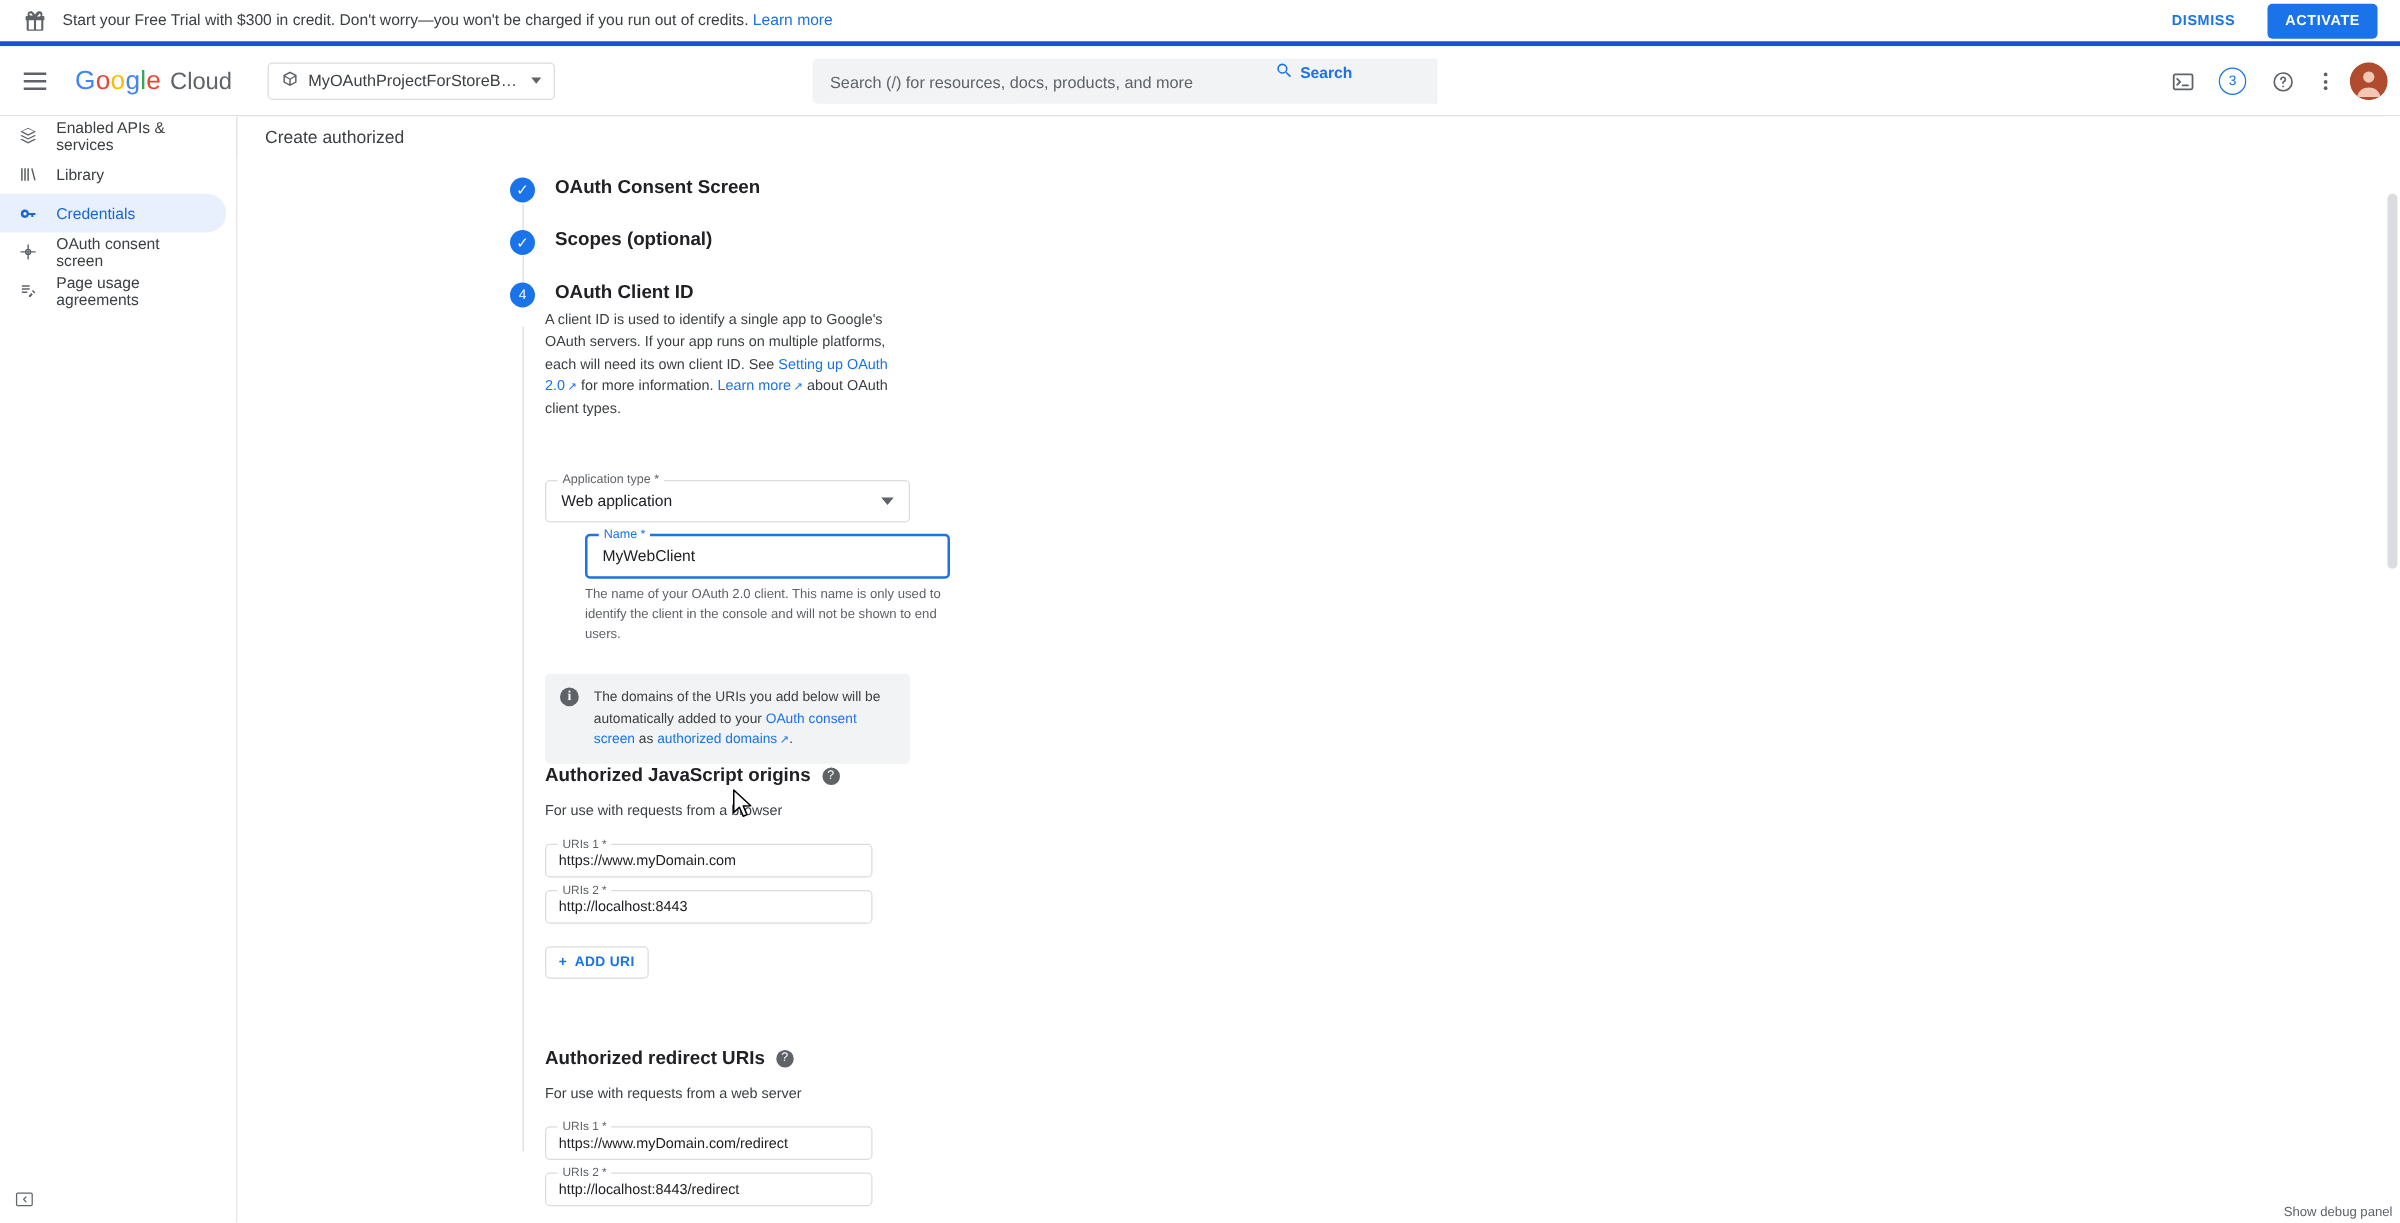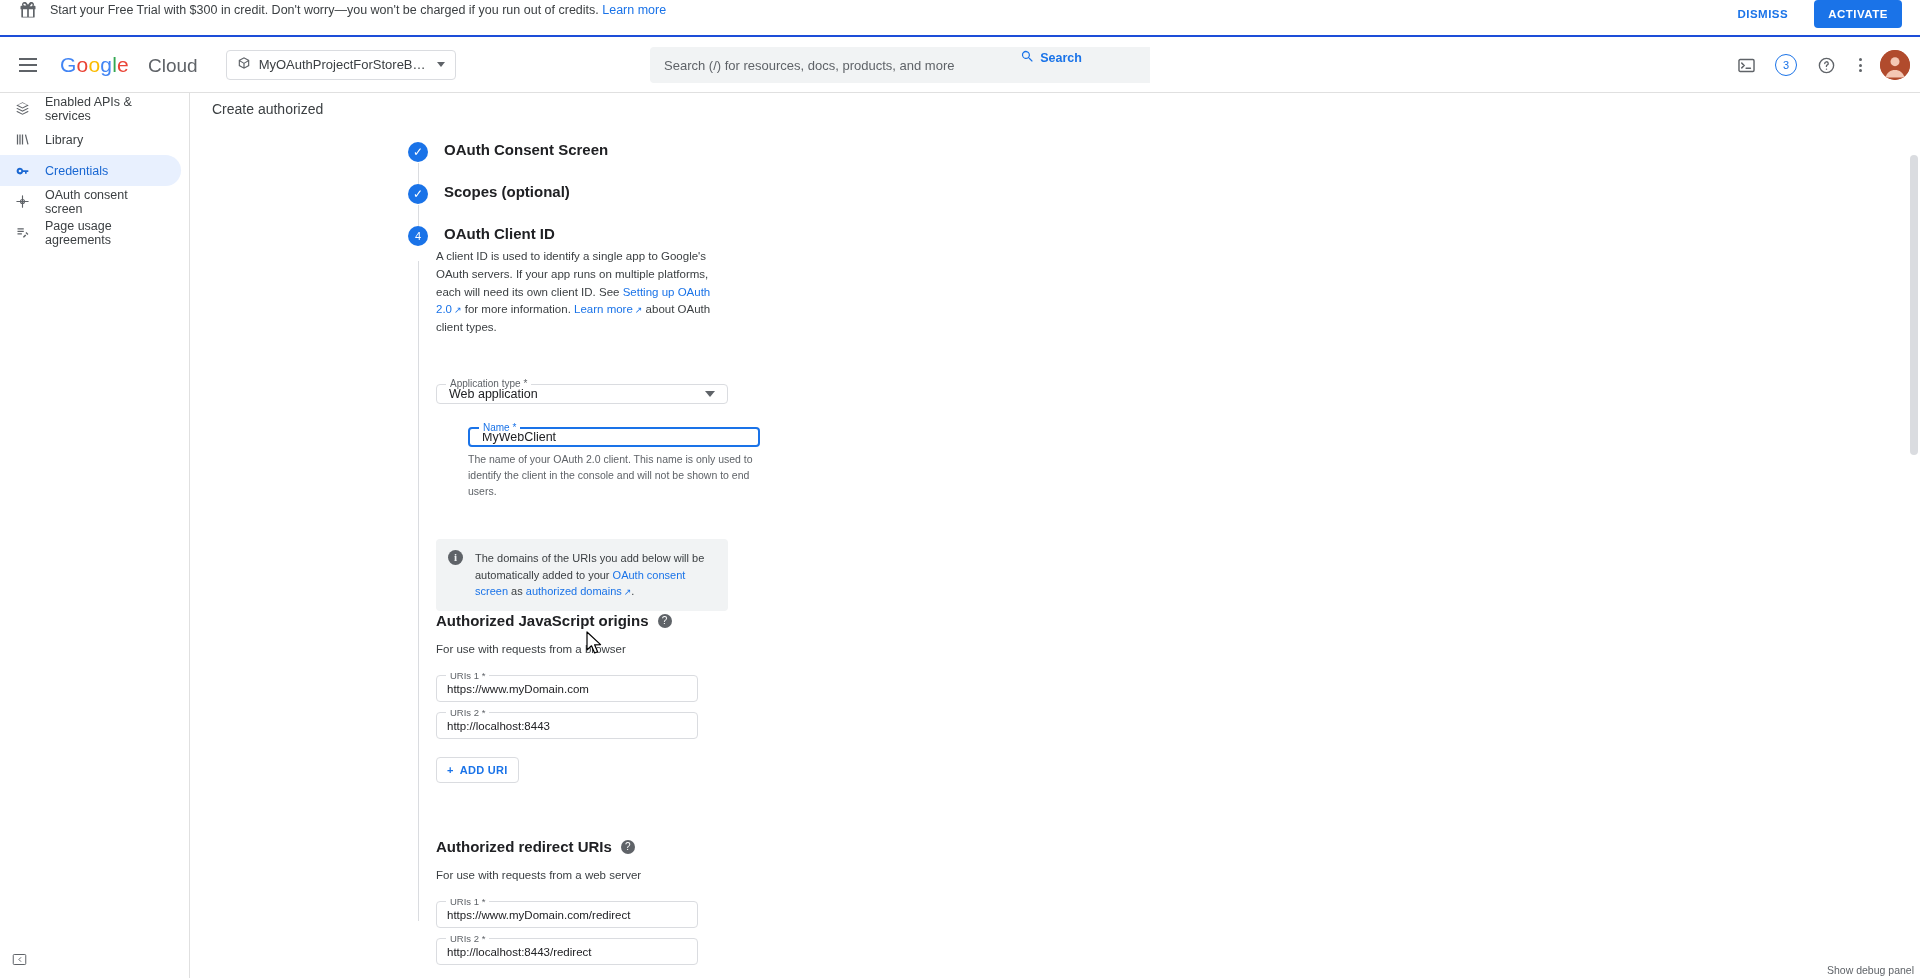--- a/index.html
+++ b/index.html
@@ -10,23 +10,23 @@
     font-family: "Liberation Sans", sans-serif;
     background: #fff;
     color: #202124;
   }
   body { position: relative; }
 
   
   .trial-banner {
     height: 37px;
     background: #fff;
-    border-bottom: 2px solid #1d4ed8;
+    border-bottom: 4px solid #1d4ed8;
     display: flex;
-    align-items: flex-start;
+    align-items: center;
     padding: 0 18px;
     font-size: 12.5px;
     color: #3c4043;
     position: relative;
   }
   .trial-left { display: flex; align-items: center; gap: 12px; }
   .gift-icon { width: 20px; height: 20px; color: #5f6368; flex: none; }
   .trial-text { line-height: 1; }
   .trial-text a { color: #1a73e8; text-decoration: none; }
   .trial-right {
@@ -58,21 +58,21 @@
     cursor: pointer; border-radius: 50%;
   }
   .hamburger span { display: block; width: 18px; height: 2px; background: #5f6368; position: relative; }
   .hamburger span::before, .hamburger span::after {
     content: ""; position: absolute; left: 0; width: 18px; height: 2px; background: #5f6368;
   }
   .hamburger span::before { top: -6px; }
   .hamburger span::after { top: 6px; }
 
   .gcloud-logo {
-    display: flex; align-items: baseline; gap: 19px; margin-left: 12px; cursor: pointer;
+    display: flex; align-items: baseline; gap: 7px; margin-left: 12px; cursor: pointer;
   }
   .g-word { font-size: 21px; letter-spacing: .2px; font-family: "Liberation Sans", sans-serif; }
   .g-word .b { color: #4285f4; } .g-word .r { color: #ea4335; }
   .g-word .y { color: #fbbc04; } .g-word .g { color: #34a853; }
   .cloud-word { font-size: 19px; color: #5f6368; }
 
   .project-chip {
     margin-left: 28px;
     display: flex; align-items: center; gap: 8px;
     height: 30px; padding: 0 10px;
@@ -183,21 +183,21 @@
   .desc {
     font-size: 11.5px; color: #3c4043; line-height: 1.55; max-width: 300px;
   }
   .desc a, .inline-link { color: #1a73e8; text-decoration: none; }
   .ext::after { content: "\2197"; font-size: 9px; margin-left: 2px; }
 
   
   .field {
     position: relative; width: 292px; height: 20px;
     border: 1px solid #dadce0; border-radius: 4px; background: #fff;
-    display: flex; align-items: center; padding: 0 12px;
+    display: flex; align-items: center; padding: 16px 12px;
     font-size: 12.5px; color: #202124;
   }
   .field.focused { border: 2px solid #1a73e8; }
   .field .legend {
     position: absolute; top: -7px; left: 9px; padding: 0 4px; background: #fff;
     font-size: 10px; color: #5f6368;
   }
   .field.focused .legend { color: #1a73e8; }
   .field .val { flex: 1; white-space: nowrap; overflow: hidden; text-overflow: ellipsis; }
   .field .sel-caret { width: 0; height: 0; border-left: 5px solid transparent; border-right: 5px solid transparent; border-top: 6px solid #5f6368; }

